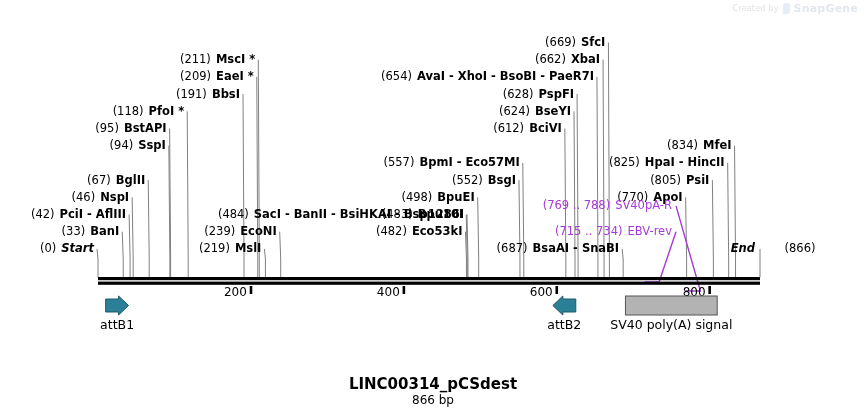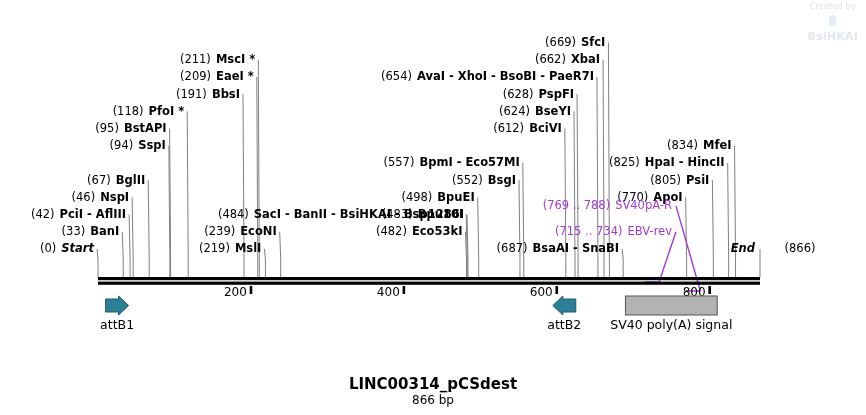--- a/index.html
+++ b/index.html
@@ -26,21 +26,20 @@
     right: 8px;
     top: 2px;
     font-size: 9px;
     color: #d9dde2;
     font-family: "DejaVu Sans", "Liberation Sans", sans-serif;
     letter-spacing: 0.2px;
     display: flex;
     align-items: center;
     gap: 4px;
     user-select: none;
-    flex-direction: column;
   }
   .watermark .wm-created { color: #dfe3e7; font-size: 8px; }
   .watermark .wm-brand { color: #e3e7eb; font-size: 11px; font-weight: 600; }
   .wm-logo {
     width: 7px; height: 11px;
     background: #e6edf4;
     border-radius: 3px 3px 3px 0;
     display: inline-block;
   }
   svg text { dominant-baseline: alphabetic; }
@@ -54,21 +53,21 @@
   .title-sub { font-family: "DejaVu Sans","Liberation Sans",sans-serif; font-size: 12px; fill: #000; }
   .leader { stroke: #808080; stroke-width: 1; fill: none; }
   .leader-purple { stroke: #a63ad6; stroke-width: 1.4; fill: none; }
 </style>
 </head>
 <body>
 
 <div class="watermark">
   <span class="wm-created">Created by</span>
   <span class="wm-logo"></span>
-  <span class="wm-brand">BsiHKAI</span>
+  <span class="wm-brand">SnapGene</span>
 </div>
 
 <svg id="map-canvas" width="866" height="415" viewBox="0 0 866 415">
 
   <g id="layer-leaders">
       <polyline points="97,248.89999999999998 98,259 98,277.5" class="leader"></polyline>
       <polyline points="122.22632794457274,231.7 123.22632794457274,259 123.22632794457274,277.5" class="leader"></polyline>
       <polyline points="129.10623556581987,214.5 130.10623556581987,259 130.10623556581987,277.5" class="leader"></polyline>
       <polyline points="132.16397228637413,197.29999999999998 133.16397228637413,259 133.16397228637413,277.5" class="leader"></polyline>
       <polyline points="148.21709006928407,180.1 149.21709006928407,259 149.21709006928407,277.5" class="leader"></polyline>

